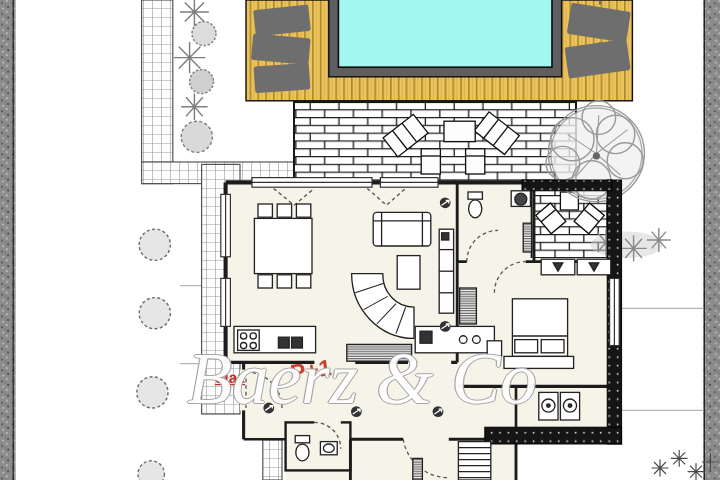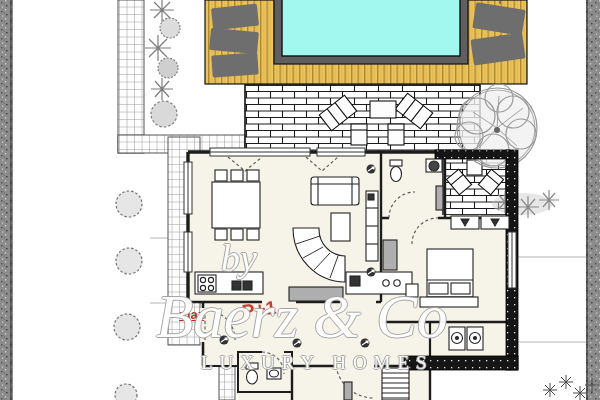--- a/index.html
+++ b/index.html
@@ -375,17 +375,15 @@
             <circle r="4.5" fill="#333"></circle>
             <path d="M-3 2 L3 -2 l-2.5 0 m2.5 0 l0 2.5" stroke="#fff" stroke-width="1.1" fill="none"></path>
           </g>
     </g>
   </g>
 </svg>
 
 <div class="redlbl" id="lbl-ulaz">ulaz</div>
 <div class="redlbl" id="lbl-floor">P+1</div>
 
-<div class="wm" id="wm-by">by</div>
 <div class="wm" id="wm-brand">Baerz &amp; Co</div>
-<div class="wm" id="wm-tag">LUXURY HOMES</div>
 
 </div>
 
 </body></html>

